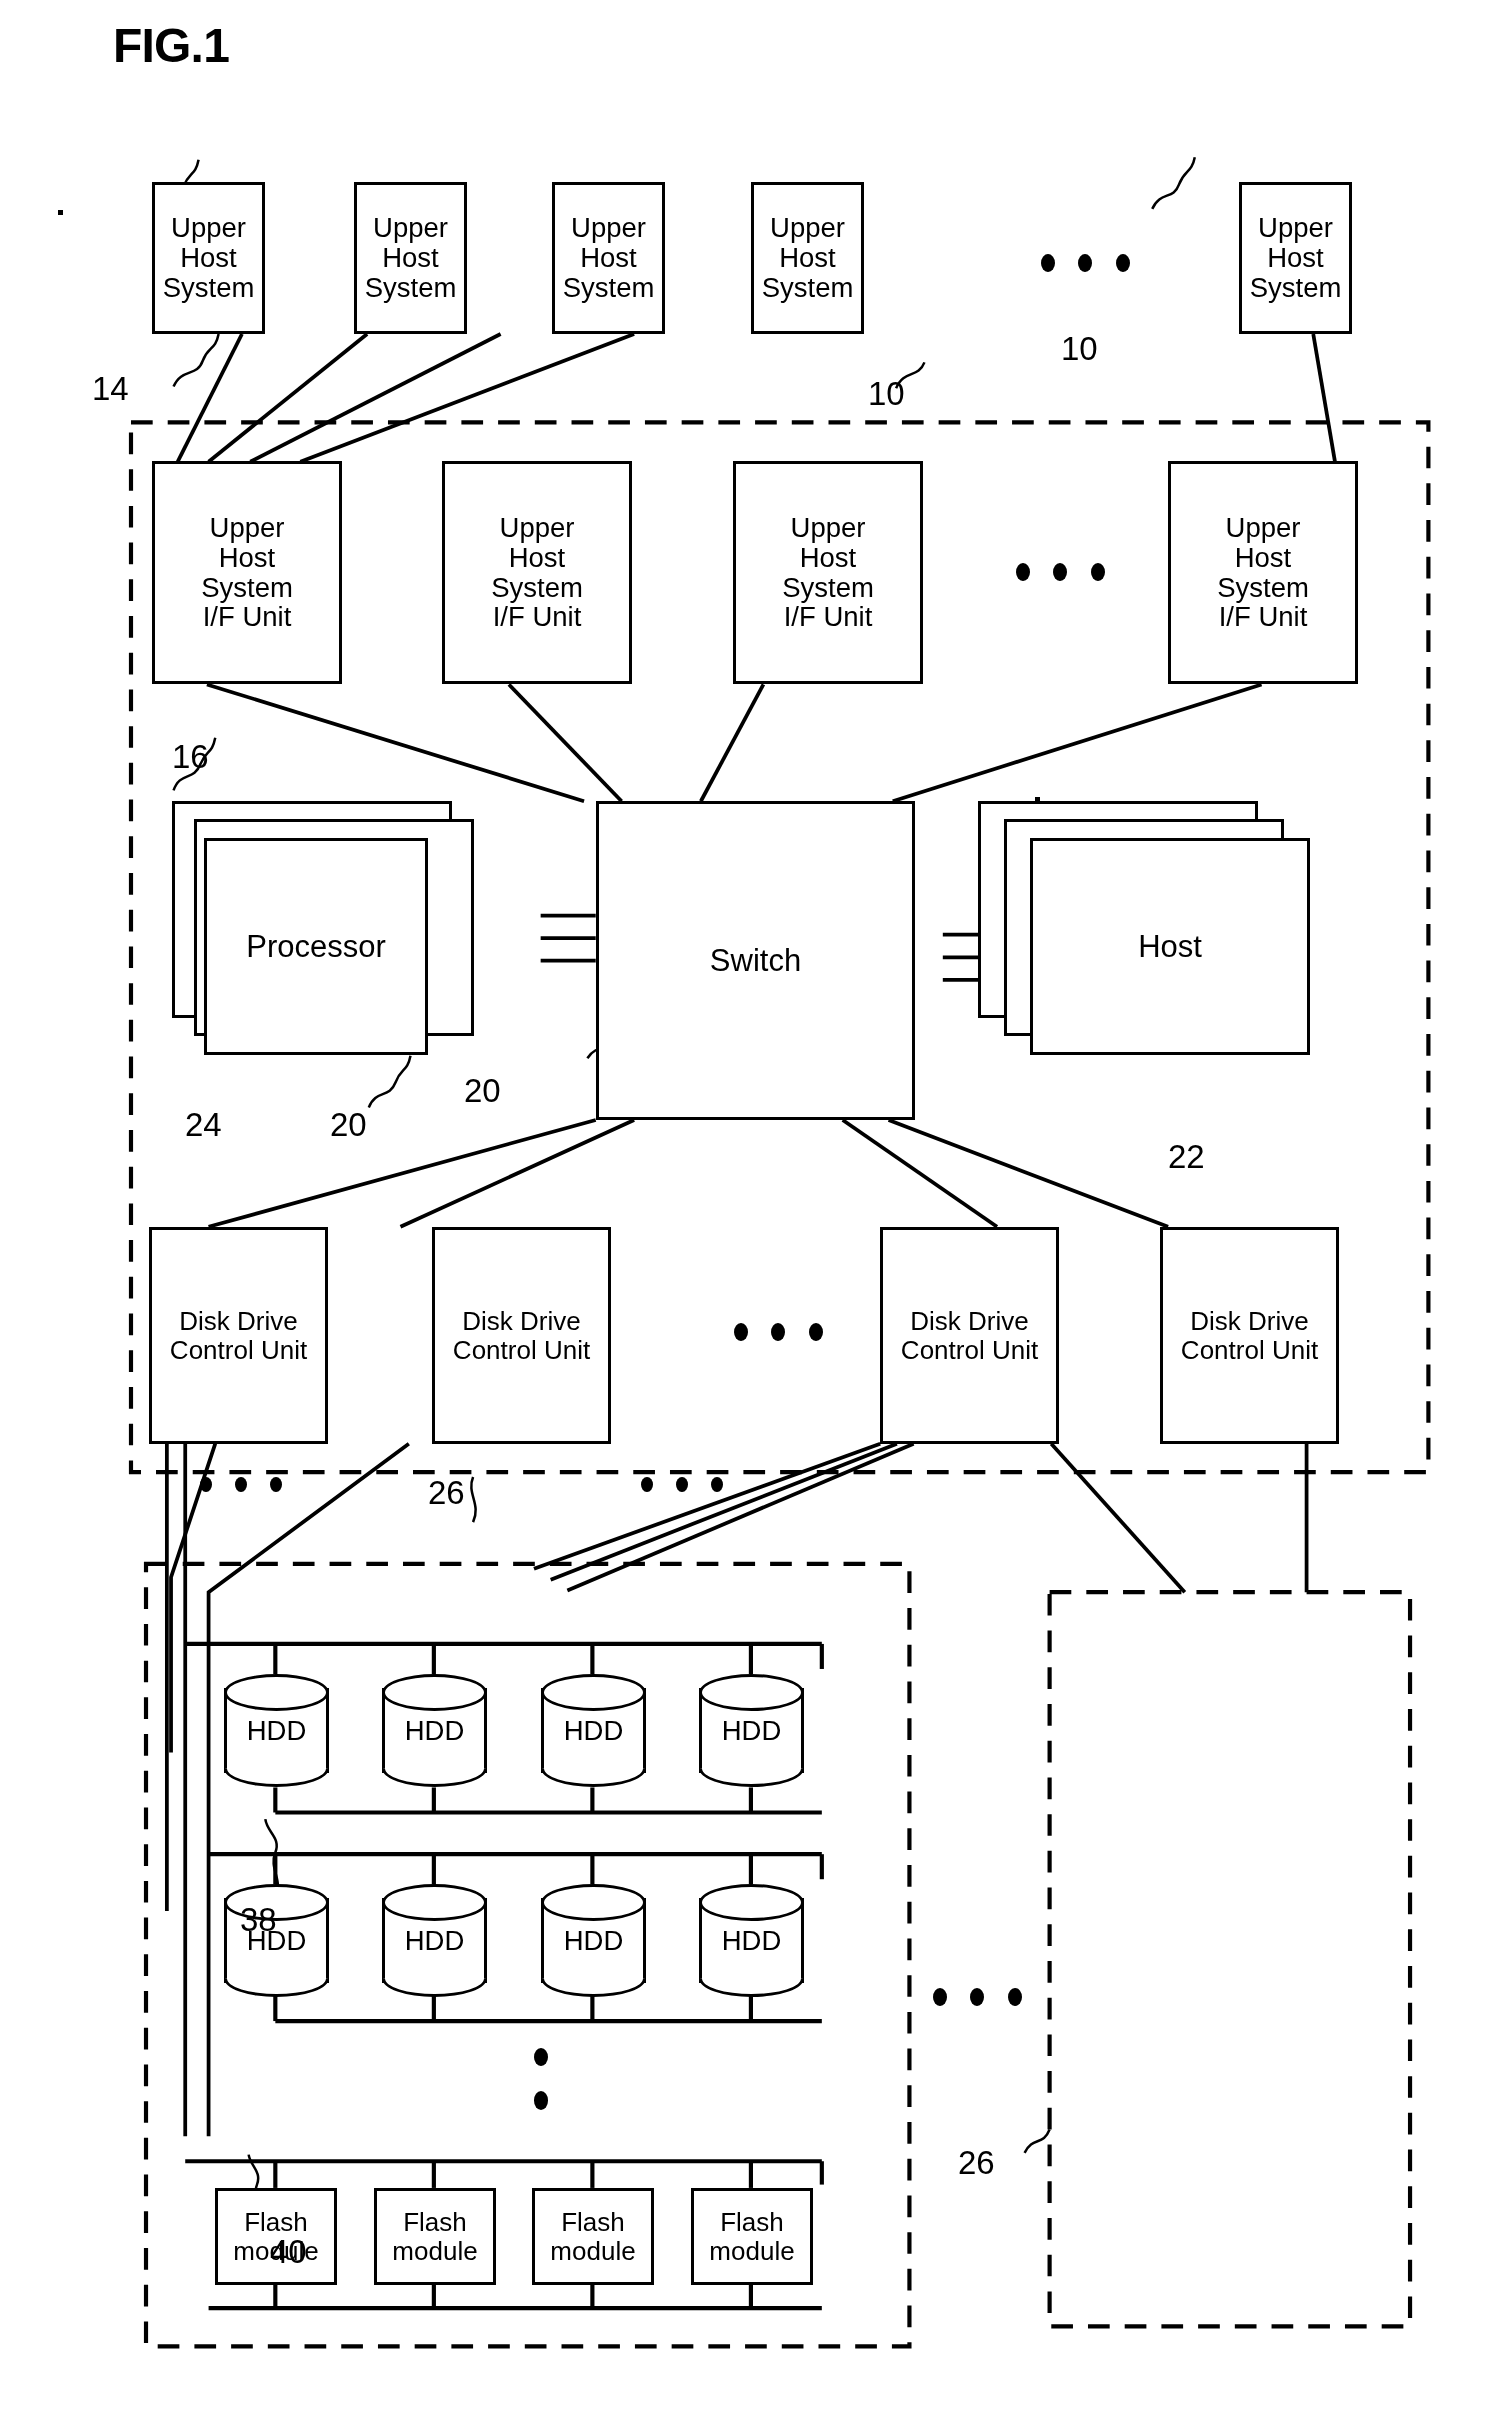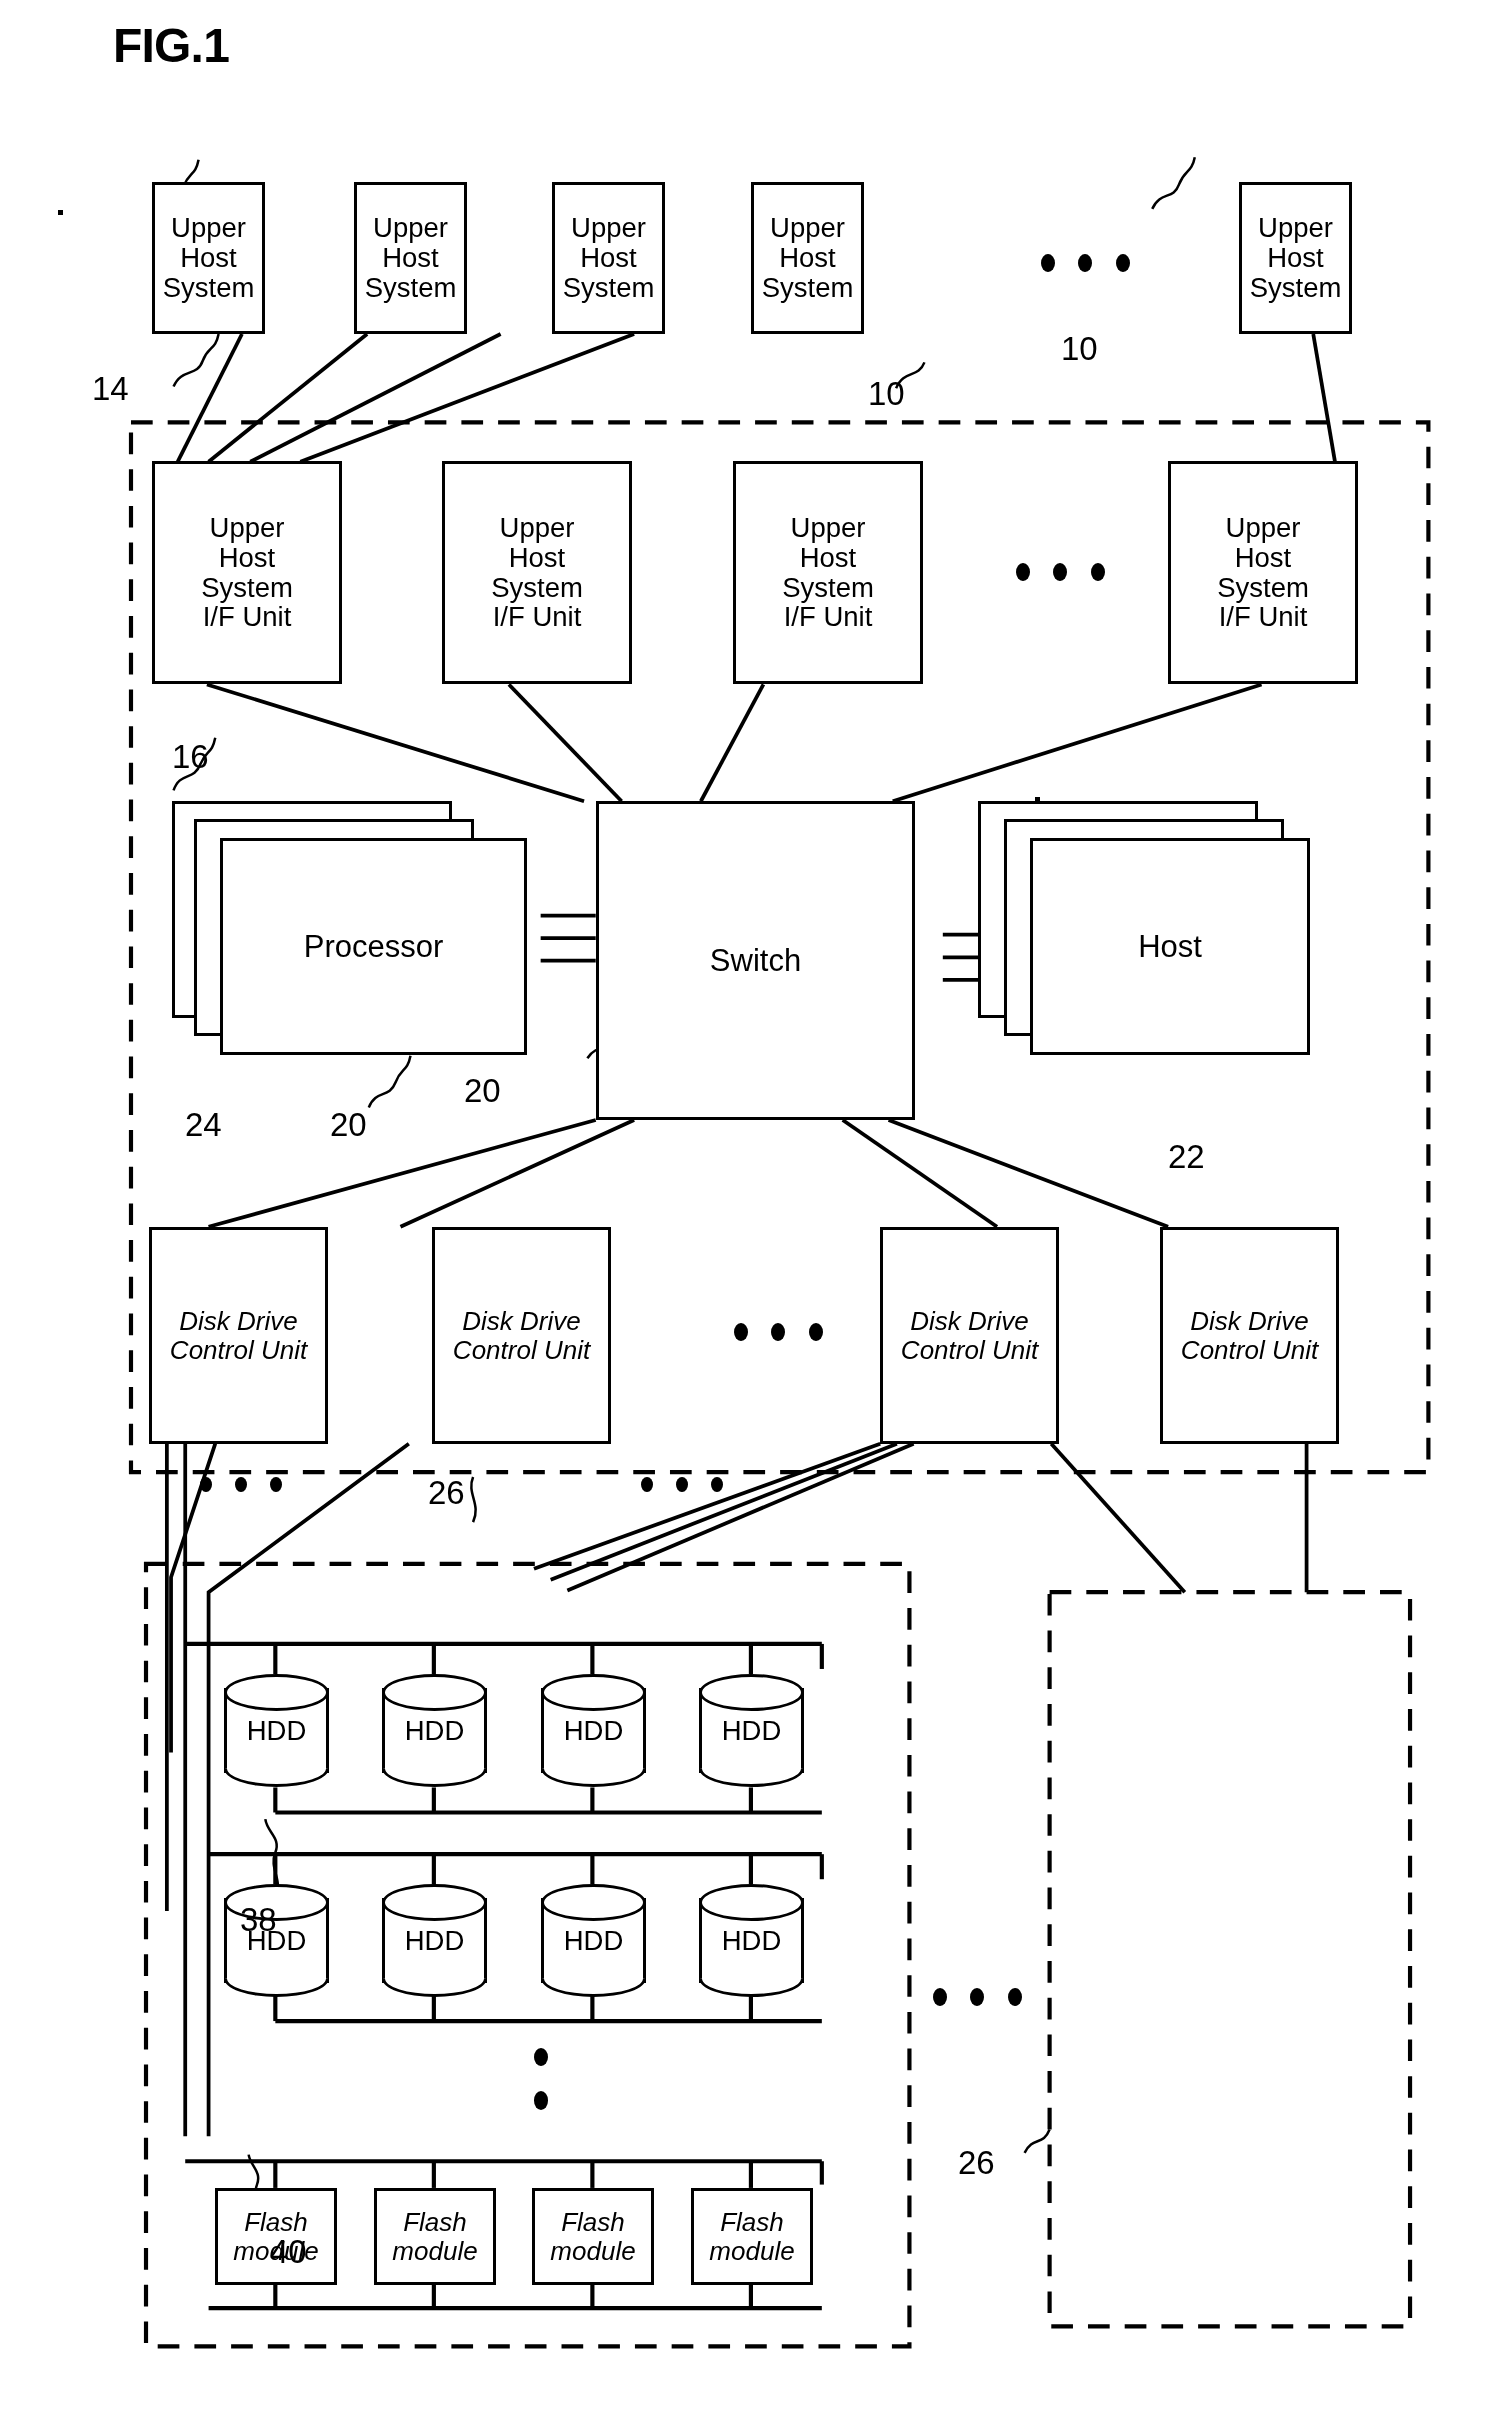--- a/index.html
+++ b/index.html
@@ -35,21 +35,21 @@
     border:3.3px solid #000;
     background:#fff;
     display:flex;
     align-items:center;
     justify-content:center;
     text-align:center;
     line-height:1.08;
     font-size:27.5px;
     z-index:5;
   }
-  .node.small{font-size:26px;font-style:italic;}
+  .node.small{font-size:26px;}
   .node.big{font-size:31px;}
   .node-label{white-space:pre-line;display:block;}
   
   .stack-shadow{
     position:absolute;
     box-sizing:border-box;
     border:3.3px solid #000;
     background:#fff;
     z-index:3;
   }
@@ -319,21 +319,21 @@
   <div class="dots" style="left:1016px; top:563px;">
     <span class="d"></span>
     <span class="d"></span>
     <span class="d"></span>
   </div>
 
   <div class="ref" style="left:172px; top:738px;">16</div>
 
   <div class="stack-shadow" style="left:172px; top:801px;  width:280px; height:217px;"></div>
   <div class="stack-shadow" style="left:194px; top:819px;  width:280px; height:217px;"></div>
-  <div class="node big" style="left:220px; top:838px; width:307px; height:217px;">
+  <div class="node big" style="left:204px; top:838px; width:224px; height:217px;">
     <span class="node-label">Processor</span>
     </div>
 
   <div class="node big" style="left:596px; top:801px; width:319px; height:319px;text-align:right;">
     <span class="node-label">Switch</span>
     </div>
 
   <div class="stack-shadow" style="left:978px; top:801px;  width:280px; height:217px;"></div>
   <div class="stack-shadow" style="left:1004px; top:819px;  width:280px; height:217px;"></div>
   <div class="node big" style="left:1030px; top:838px; width:280px; height:217px;">

